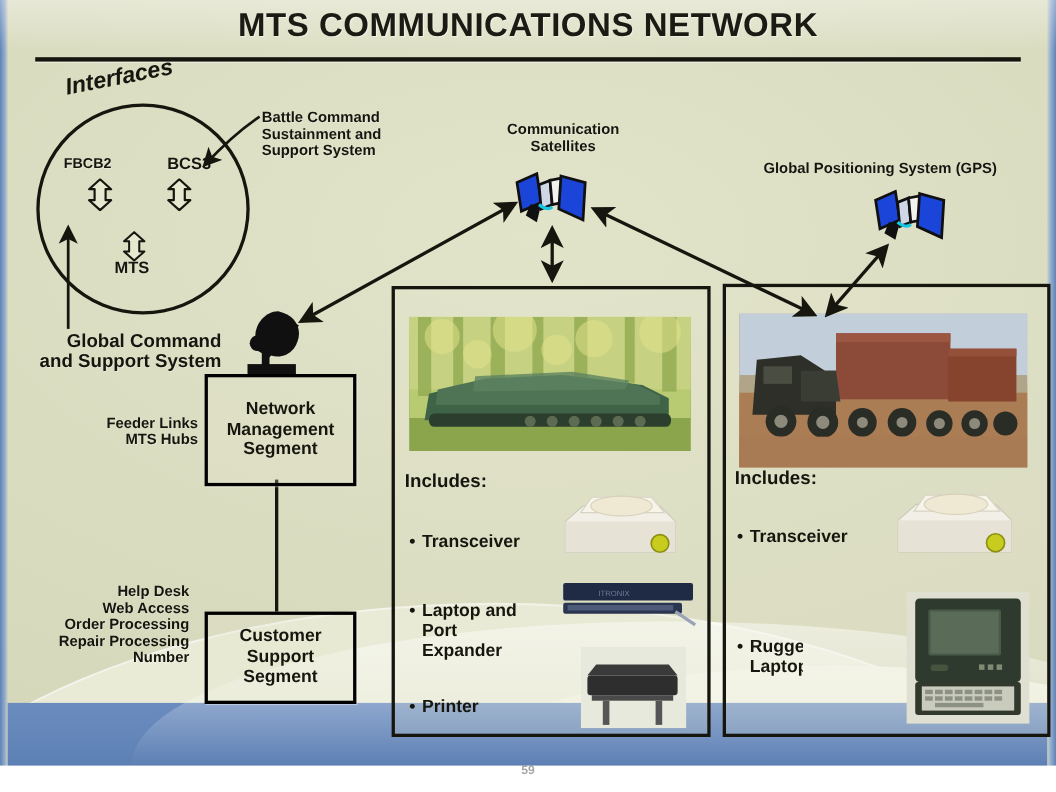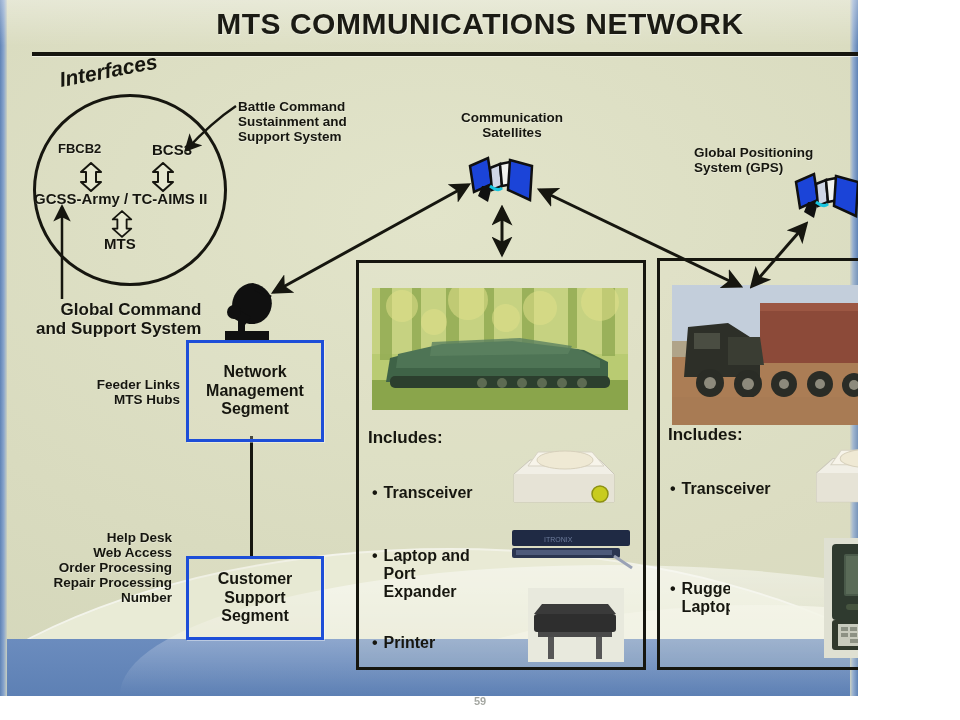--- a/index.html
+++ b/index.html
@@ -9,21 +9,21 @@
   }
   body {
     width: 960px;
     height: 720px;
     overflow: hidden;
     font-family: "Liberation Sans", sans-serif;
   }
 
   #slide {
     position: relative;
-    width: 858px;
+    width: 960px;
     height: 720px;
     background: #7dd3fc;
     overflow: hidden;
   }
 
   
   .bg-base {
     position: absolute; inset: 0;
     background:
       radial-gradient(120% 90% at 50% 30%, #e2e4ca 0%, #d9dbbf 55%, #d2d5b8 100%);
@@ -181,21 +181,21 @@
     width: 130px;
   }
   #lbl-gps {
     left: 694px; top: 145px;
     font-size: 13.5px;
   }
 
   
   .box {
     position: absolute;
-    border: 3px solid #1d4ed8;
+    border: 3px solid #000000;
     background: rgba(226,228,203,.25);
     display: flex;
     align-items: center;
     justify-content: center;
     text-align: center;
     font-weight: bold;
     color: #16160f;
     line-height: 1.18;
     box-shadow: 1px 1px 0 rgba(255,255,255,.4);
   }
@@ -289,21 +289,20 @@
   <div class="bg-white-strip"></div>
 
   <div id="title">MTS COMMUNICATIONS NETWORK</div>
   <div id="title-rule"></div>
 
   <div id="interfaces-word">Interfaces</div>
   <div id="interfaces-circle"></div>
 
   <div class="lbl" id="lbl-fbcb2">FBCB2</div>
   <div class="lbl" id="lbl-bcs3">BCS3</div>
-  <div class="lbl" id="lbl-gcss">GCSS-Army / TC-AIMS II</div>
   <div class="lbl" id="lbl-mts">MTS</div>
 
   <div class="blockarrow" style="left:78px; top:162px;">
     <svg width="26" height="30" viewBox="0 0 26 30">
       <polygon points="13,1 23,10 18,10 18,20 23,20 13,29 3,20 8,20 8,10 3,10" fill="#e6e8d0" stroke="#16160f" stroke-width="2" stroke-linejoin="round"></polygon>
     </svg>
   </div>
   <div class="blockarrow" style="left:150px; top:162px;">
     <svg width="26" height="30" viewBox="0 0 26 30">
       <polygon points="13,1 23,10 18,10 18,20 23,20 13,29 3,20 8,20 8,10 3,10" fill="#e6e8d0" stroke="#16160f" stroke-width="2" stroke-linejoin="round"></polygon>

